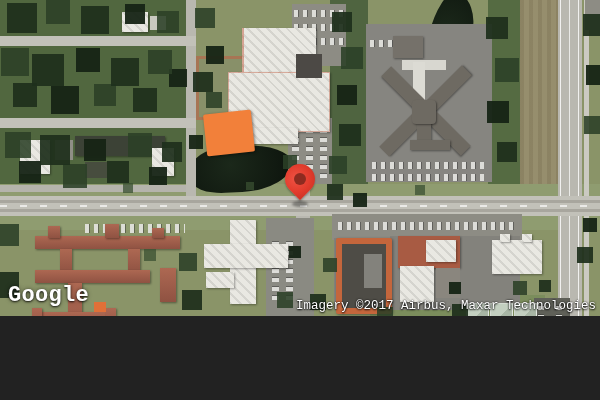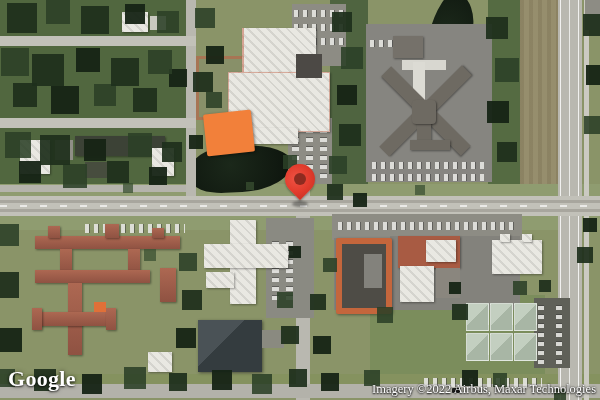--- a/index.html
+++ b/index.html
@@ -1,17 +1,17 @@
 <!DOCTYPE html>
 <html><head>
 <meta charset="utf-8">
 <style>
   html,body{margin:0;padding:0;background:#222;}
-  #stage{position:relative;width:600px;height:400px;overflow:hidden;
-         font-family:Liberation Serif, serif;background:#8a9468;}
+  #stage{position:relative;width:600px;height:316px;overflow:hidden;
+         font-family:Liberation Mono, monospace;background:#8a9468;}
   .b{position:absolute;}
   
   .road{background:#c2c1b9;}
   .roadv{background:#b9b8b0;}
   
   .white{background:#e9e8e2;background-image:repeating-linear-gradient(45deg,rgba(140,140,135,.22) 0 2px,transparent 2px 7px);box-shadow:1px 1px 2px rgba(0,0,0,.35);}
   .red{background:linear-gradient(180deg,#ad6852,#8f5242);box-shadow:1px 1px 2px rgba(0,0,0,.4);}
   .gray{background:#6e6a62;box-shadow:1px 1px 2px rgba(0,0,0,.4);}
   .carrow{background:repeating-linear-gradient(90deg,#e6e6e2 0 4px,rgba(50,50,50,.55) 4px 5px,transparent 5px 9px);opacity:.9;}
   .carrowv{background:repeating-linear-gradient(0deg,#e6e6e2 0 4px,rgba(50,50,50,.55) 4px 5px,transparent 5px 9px);opacity:.9;}
@@ -200,14 +200,14 @@
   <div class="b" style="left:514px;top:333px;width:21px;height:26px;background:linear-gradient(135deg,#c3cfc0 0 45%,#a8b6a5 45%);border:1px solid rgba(255,255,255,.5);"></div>
 
   <div class="b trees"></div>
 
   <div class="b" id="pin-shadow"></div>
   <div class="b" id="pin">
     <div class="dot"></div>
   </div>
 
   <div class="b" id="glogo">Google</div>
-  <div class="b" id="attr">Imagery ©2022 Airbus, Maxar Technologies</div>
+  <div class="b" id="attr">Imagery ©2017 Airbus, Maxar Technologies</div>
 </div>
 
 </body></html>

